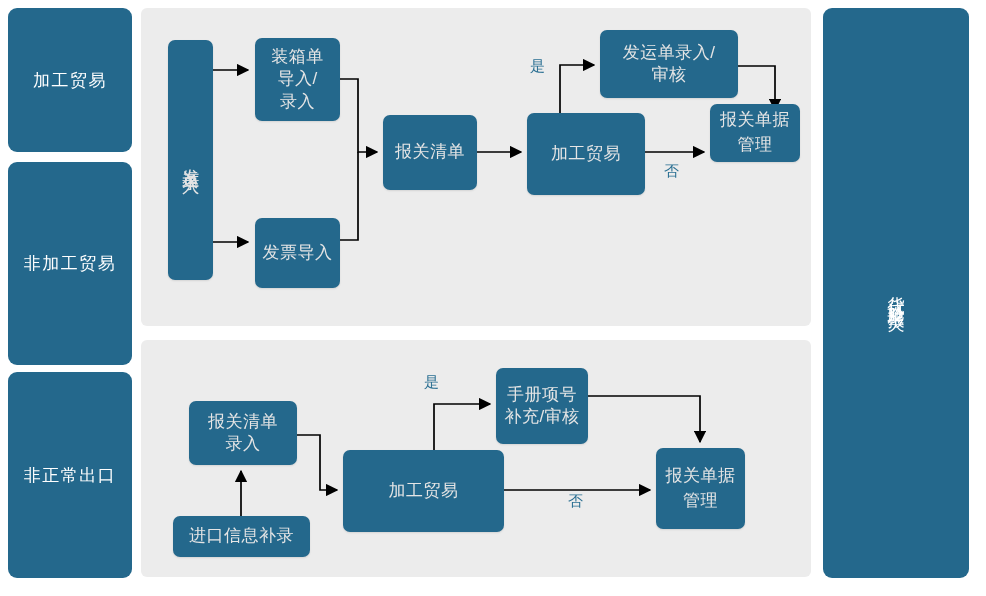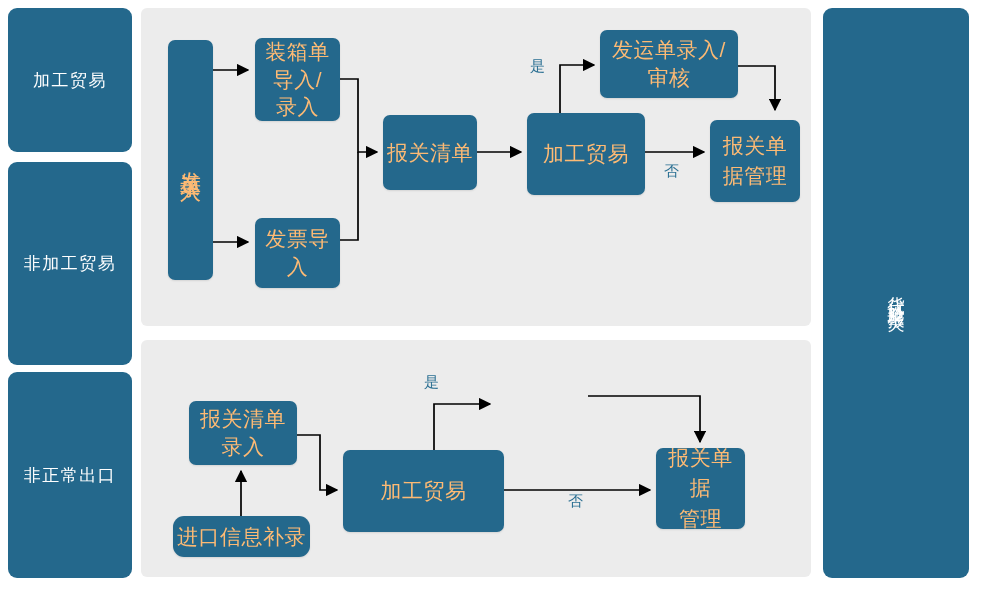--- a/index.html
+++ b/index.html
@@ -12,28 +12,28 @@
     position: relative;
     width: 986px;
     height: 596px;
     background: #ffffff;
     overflow: hidden;
   }
   
   .node {
     position: absolute;
     background: #24688c;
-    color: #fdba74;
+    color: #e5e5e5;
     border-radius: 7px;
     display: flex;
     align-items: center;
     justify-content: center;
     text-align: center;
     line-height: 1.32;
-    font-size: 21px;
+    font-size: 17px;
     letter-spacing: .5px;
     padding: 2px 4px;
     box-shadow: 0 1px 2px rgba(0,0,0,.10);
   }
   .node.vertical {
     writing-mode: vertical-rl;
     text-orientation: upright;
     letter-spacing: 2px;
     line-height: 1.15;
   }
@@ -168,44 +168,48 @@
 
   <div class="node" style="left:527px; top:113px; width:118px; height:82px;">
     <span>加工贸易</span>
   </div>
 
   <div class="node" style="left:600px; top:30px; width:138px; height:68px; white-space:pre-line;">
     <span>发运单录入/
 审核</span>
   </div>
 
-  <div class="node" style="left:710px; top:120px; width:90px; height:82px; line-height:1.45;">
+  <div class="node" style="left:710px; top:104px; width:90px; height:58px; line-height:1.45;">
     <span>报关单据管理</span>
   </div>
 
   <div class="branch-label" style="left:530px; top:57px;">
     <span>是</span>
   </div>
   <div class="branch-label" style="left:664px; top:162px;">
     <span>否</span>
   </div>
 
   <div class="node" style="left:189px; top:401px; width:108px; height:64px; white-space:pre-line;">
     <span>报关清单
 录入</span>
   </div>
 
-  <div class="node" style="left:173px; top:516px; width:137px; height:41px;border-radius:11px;">
+  <div class="node" style="left:173px; top:516px; width:137px; height:41px;">
     <span>进口信息补录</span>
   </div>
 
   <div class="node" style="left:343px; top:450px; width:161px; height:82px;">
     <span>加工贸易</span>
   </div>
 
+  <div class="node" style="left:496px; top:368px; width:92px; height:76px; white-space:pre-line;">
+    <span>手册项号
+补充/审核</span>
+  </div>
 
   <div class="node" style="left:656px; top:448px; width:89px; height:81px; white-space:pre-line; line-height:1.45;">
     <span>报关单据
 管理</span>
   </div>
 
   <div class="branch-label" style="left:424px; top:373px;">
     <span>是</span>
   </div>
   <div class="branch-label" style="left:568px; top:492px;">

